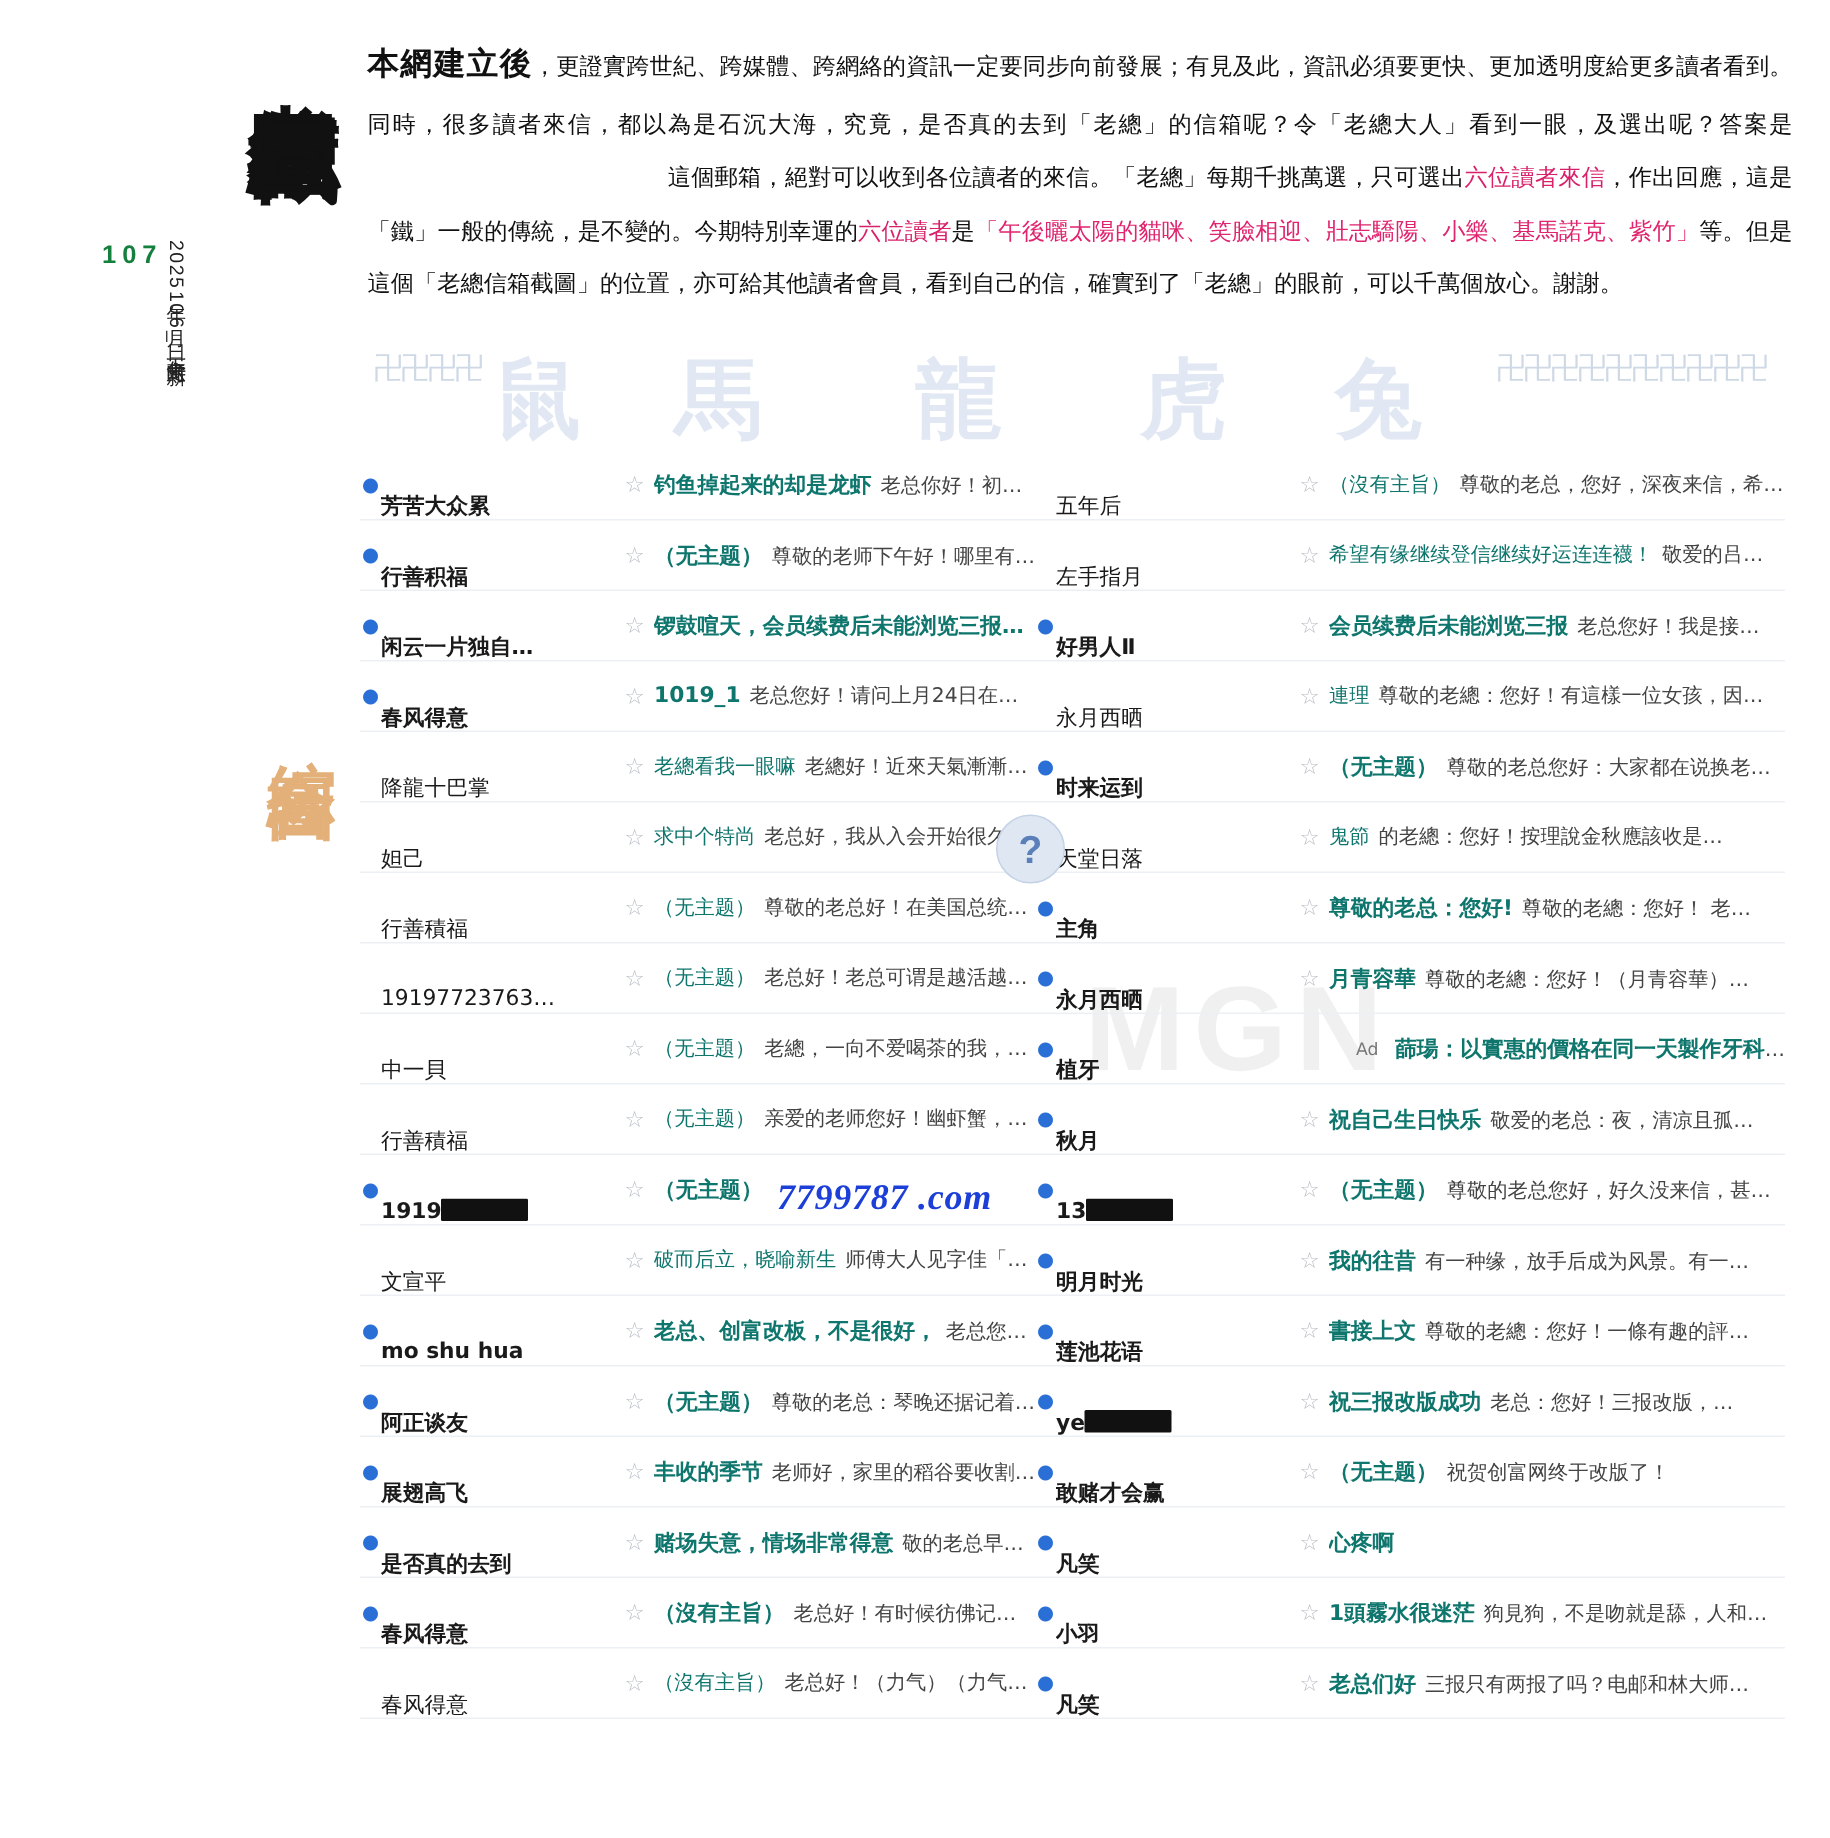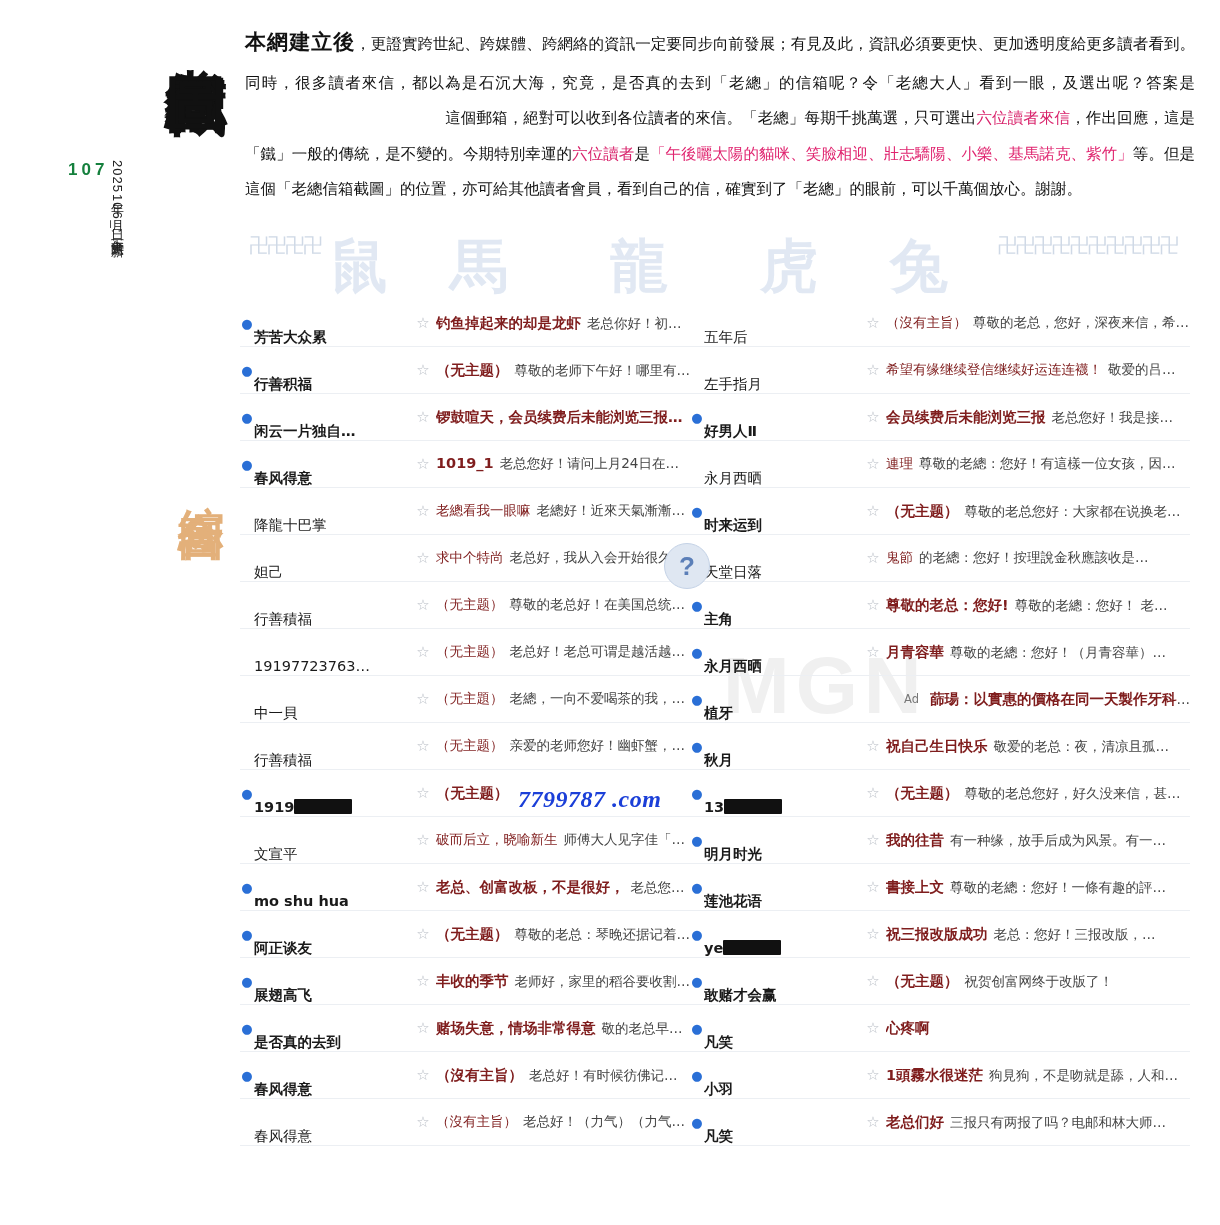--- a/index.html
+++ b/index.html
@@ -90,21 +90,21 @@
     flex:0 0 150px;overflow:hidden;text-overflow:ellipsis;
     color:#1a1a1a;font-size:14.5px;padding-right:6px;margin-top:28px;
   }
   .sender.b{font-weight:bold;}
   .star{flex:0 0 26px;color:#b9bec6;font-size:15px;text-align:center;}
   .ad{flex:0 0 26px;color:#777;font-size:11.5px;text-align:left;margin-left:44px;}
   .body{
     flex:1 1 auto;overflow:hidden;text-overflow:ellipsis;white-space:nowrap;
     color:#444;font-size:13.5px;
   }
-  .subj{color:#7f1d1d;margin-right:6px;}
+  .subj{color:#0f766e;margin-right:6px;}
   .subj.b{font-weight:bold;font-size:14.5px;}
   .redact{
     display:inline-block;background:#111;height:15px;vertical-align:-2px;border-radius:1px;
   }
   .watermark-url{
     position:absolute;left:486px;top:786px;
     color:#1b3fd8;font-weight:bold;font-style:italic;font-size:24px;
     font-family:"Liberation Serif", serif;letter-spacing:.5px;margin-left:32px;
   }
   .qmark{

